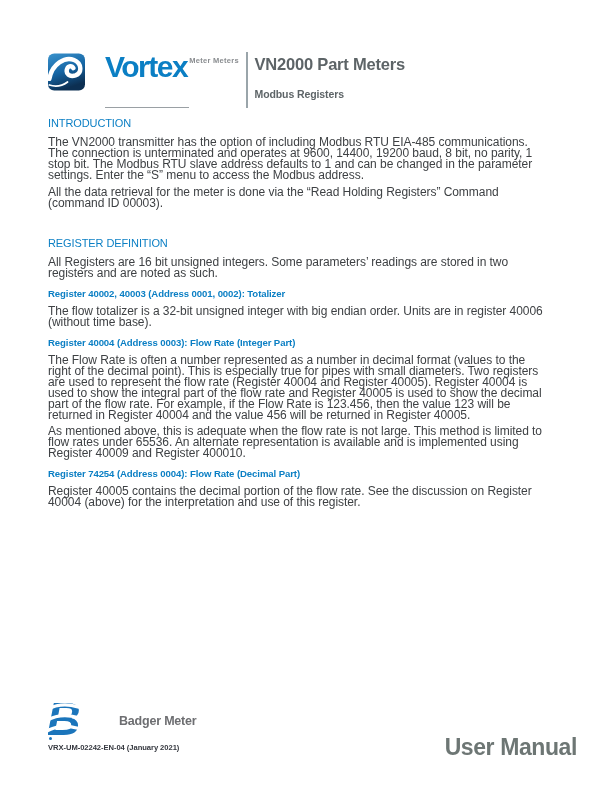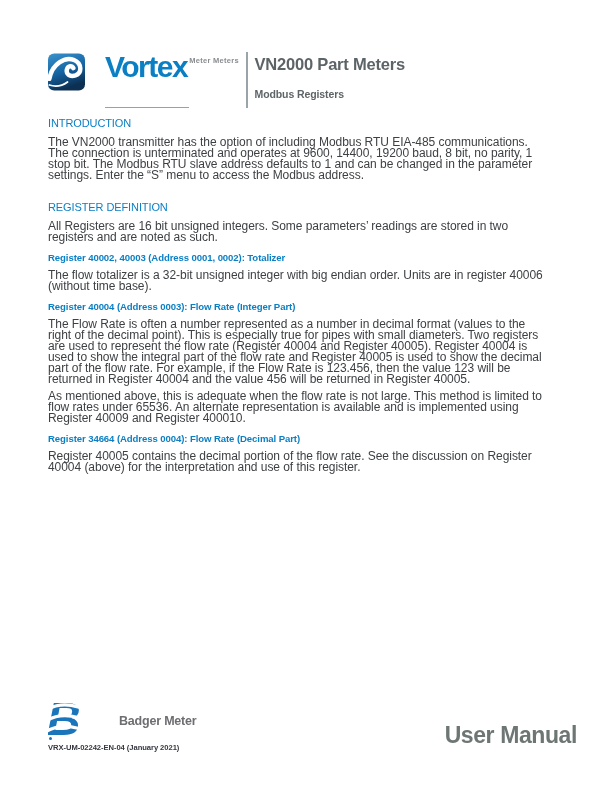--- a/index.html
+++ b/index.html
@@ -82,21 +82,21 @@
     top: 117px;
     width: 495px;
   }
   .section-heading {
     font-size: 11px;
     font-weight: normal;
     color: #0b7fc4;
     letter-spacing: -0.1px;
     margin-bottom: 8px;
   }
-  .section-heading.second { margin-top: 20px; }
+  .section-heading.second { margin-top: 28px; }
   .content p {
     font-size: 12px;
     line-height: 11px;
     letter-spacing: -0.05px;
     color: #3e4144;
     margin-bottom: 5.5px;
   }
   .register-heading {
     font-size: 9.6px;
     font-weight: bold;
@@ -148,21 +148,21 @@
   .document-number {
     font-size: 7.6px;
     font-weight: bold;
     color: #35383f;
     margin-top: 4px;
     letter-spacing: -0.05px;
   }
   .document-type {
     position: absolute;
     right: 0;
-    top: 24px;
+    top: 36px;
     font-size: 23px;
     font-weight: bold;
     color: #6d7674;
     letter-spacing: -0.4px;
   }
 </style>
 </head>
 <body>
 
 <div class="page">
@@ -190,32 +190,33 @@
     <div class="title-block">
       <div class="product-title">VN2000 Part Meters</div>
       <div class="document-subtitle">Modbus Registers</div>
     </div>
   </div>
 
   <div class="content">
 
     <div class="section-heading">INTRODUCTION</div>
     <p>The VN2000 transmitter has the option of including Modbus RTU EIA-485 communications. The connection is unterminated and operates at 9600, 14400, 19200 baud, 8 bit, no parity, 1 stop bit. The Modbus RTU slave address defaults to 1 and can be changed in the parameter settings. Enter the “S” menu to access the Modbus address.</p>
+    <p>All the data retrieval for the meter is done via the “Read Holding Registers” Command (command ID 00003).</p>
 
     <div class="section-heading second">REGISTER DEFINITION</div>
     <p>All Registers are 16 bit unsigned integers. Some parameters’ readings are stored in two registers and are noted as such.</p>
 
     <div class="register-heading">Register 40002, 40003 (Address 0001, 0002): Totalizer</div>
     <p>The flow totalizer is a 32-bit unsigned integer with big endian order. Units are in register 40006 (without time base).</p>
 
     <div class="register-heading">Register 40004 (Address 0003): Flow Rate (Integer Part)</div>
     <p>The Flow Rate is often a number represented as a number in decimal format (values to the right of the decimal point). This is especially true for pipes with small diameters. Two registers are used to represent the flow rate (Register 40004 and Register 40005). Register 40004 is used to show the integral part of the flow rate and Register 40005 is used to show the decimal part of the flow rate. For example, if the Flow Rate is 123.456, then the value 123 will be returned in Register 40004 and the value 456 will be returned in Register 40005.</p>
     <p>As mentioned above, this is adequate when the flow rate is not large. This method is limited to flow rates under 65536. An alternate representation is available and is implemented using Register 40009 and Register 400010.</p>
 
-    <div class="register-heading">Register 34664 (Address 0004): Flow Rate (Decimal Part)</div>
+    <div class="register-heading">Register 74254 (Address 0004): Flow Rate (Decimal Part)</div>
     <p>Register 40005 contains the decimal portion of the flow rate. See the discussion on Register 40004 (above) for the interpretation and use of this register.</p>
 
   </div>
 
   <div class="footer">
     <div class="footer-left">
       <div class="company-row">
         <div class="badger-logo">
           <svg viewBox="0 0 50 42" xmlns="http://www.w3.org/2000/svg" aria-hidden="true">
             <text x="-2" y="38" font-family="Liberation Sans, sans-serif" font-weight="bold" font-style="italic" font-size="48" fill="#1b75bb">B</text>

